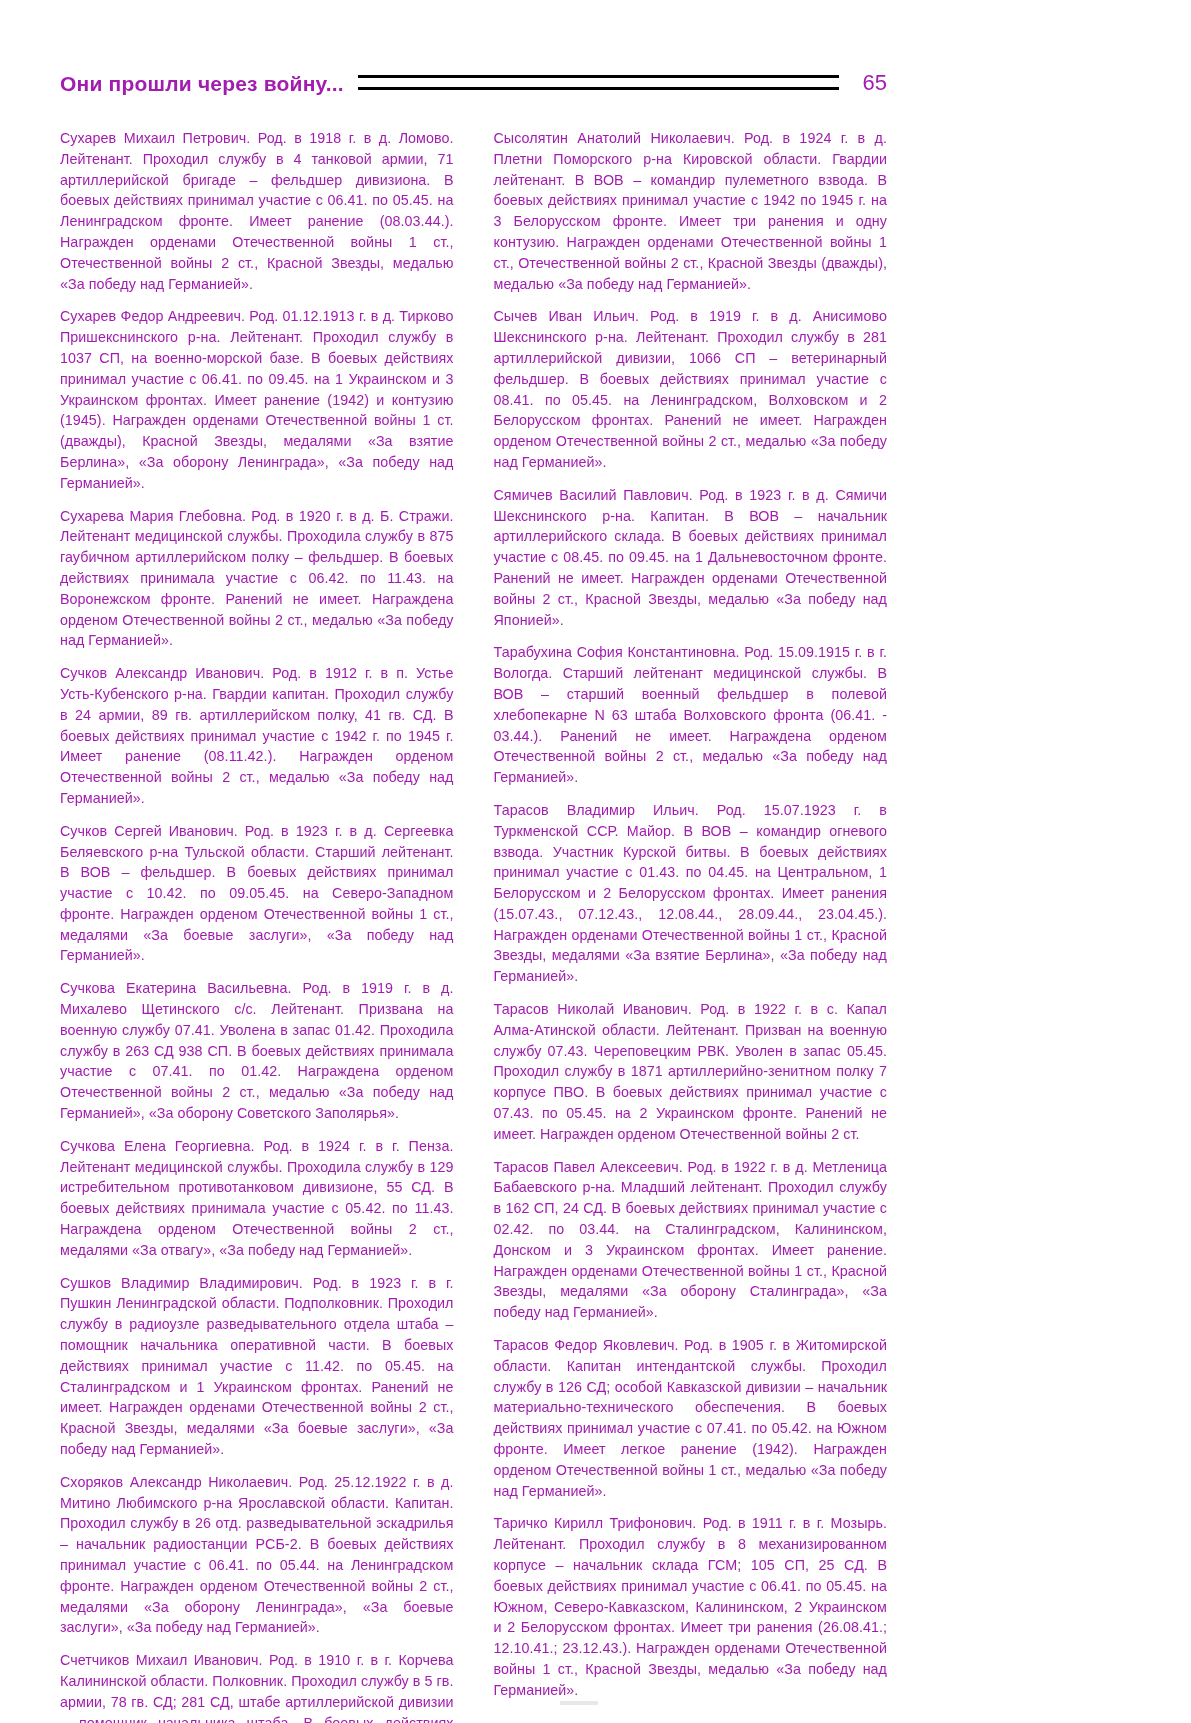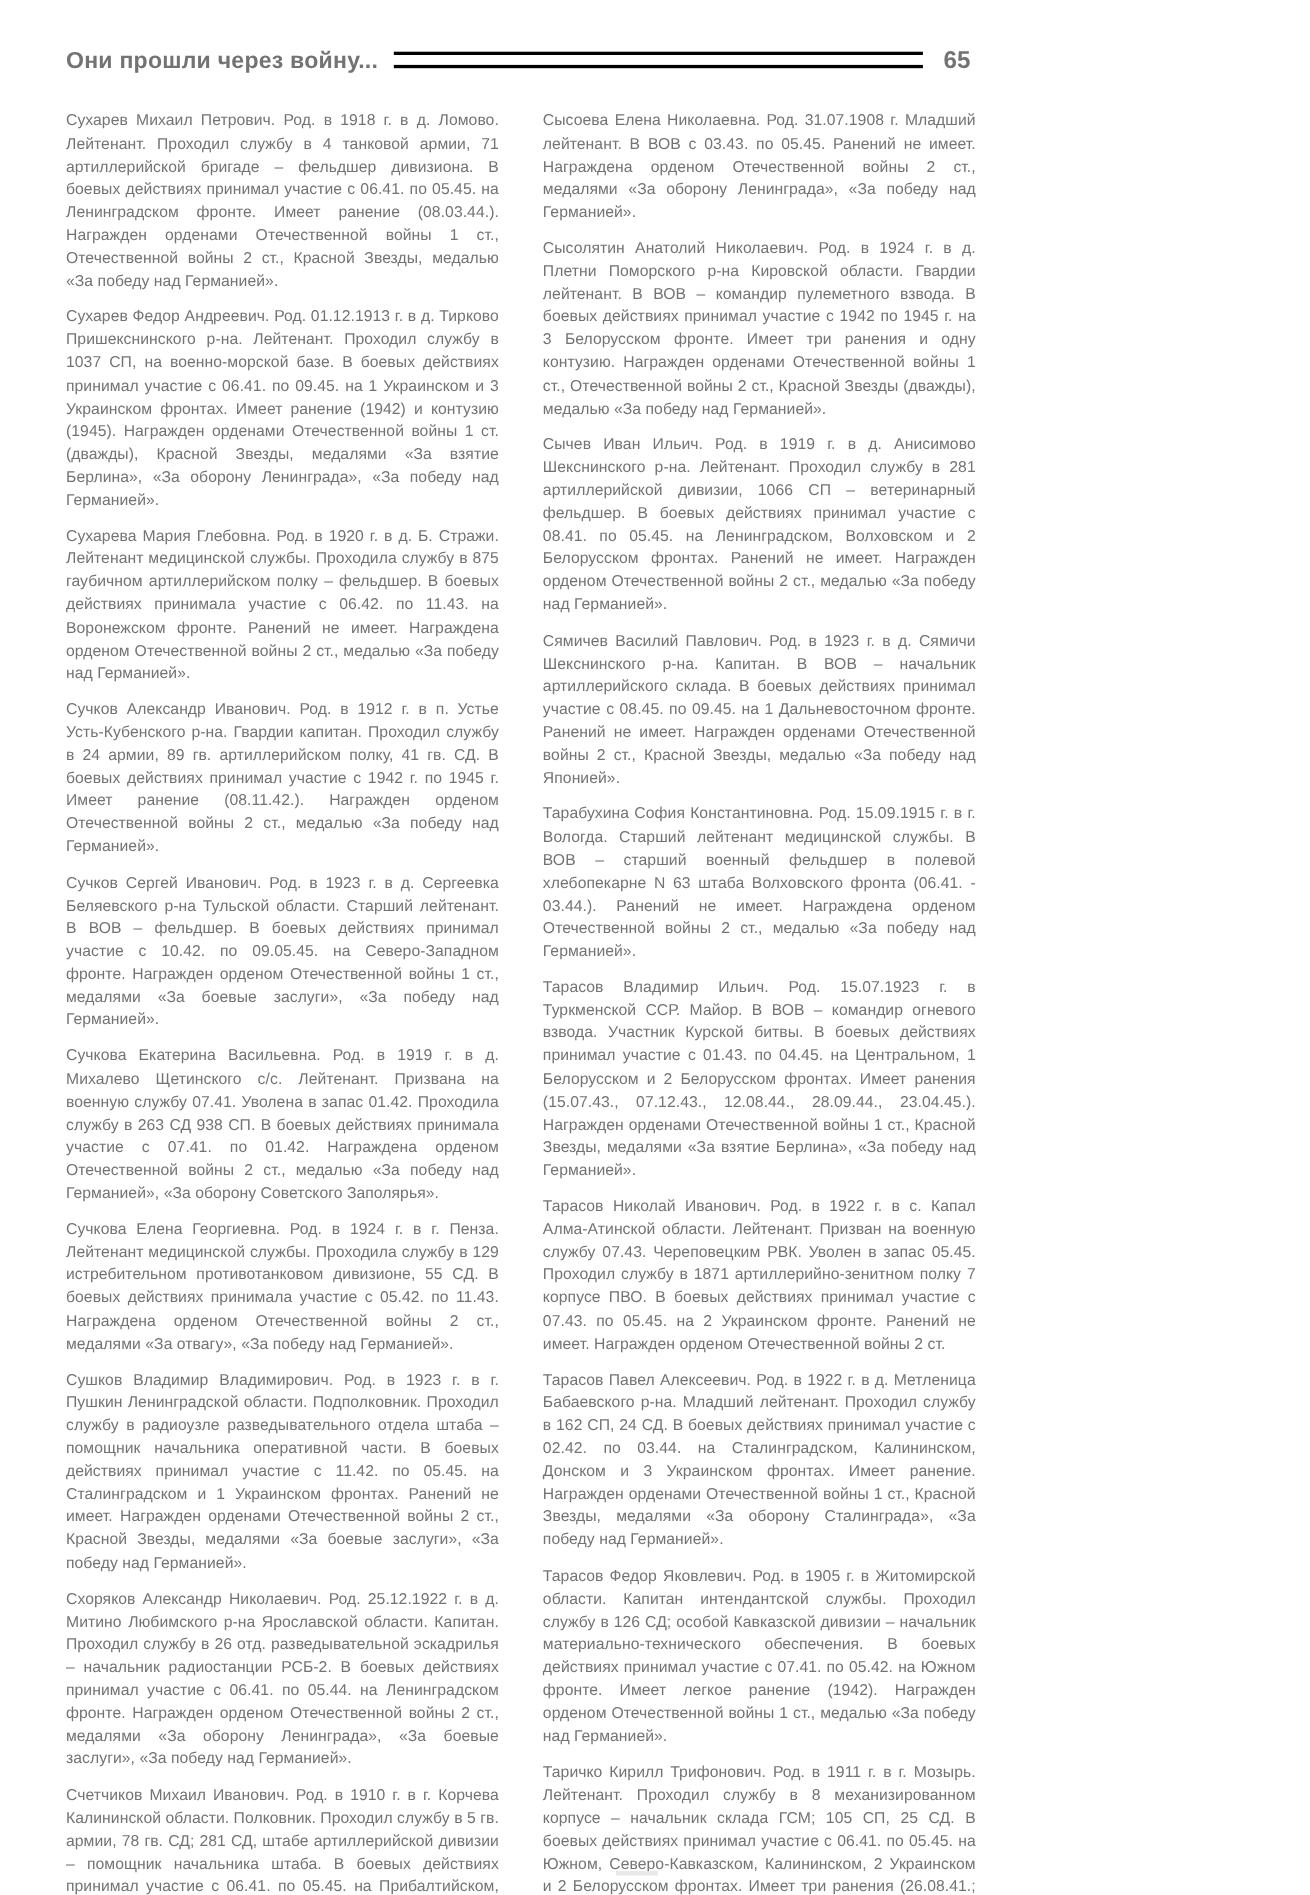--- a/index.html
+++ b/index.html
@@ -8,21 +8,21 @@
     background: #ffffff;
   }
   .page {
     position: relative;
     width: 947px;
     height: 1723px;
     background: #ffffff;
     box-sizing: border-box;
     padding: 44px 60px 20px 60px;
     font-family: "Liberation Sans", sans-serif;
-    color: #737373;
+    color: #a21caf;
   }
   .header {
     display: flex;
     align-items: flex-end;
     gap: 14px;
     padding: 0 0 0 0;
     margin-bottom: 34px;
   }
   .header-title {
     font-size: 21px;
@@ -33,24 +33,25 @@
   }
   .header-rule {
     flex: 1 1 auto;
     height: 9px;
     margin-bottom: 4px;
     border-top: 3px solid #000;
     border-bottom: 3px solid #000;
   }
   .header-page {
     font-size: 22px;
-    font-weight: bold;
+    font-weight: normal;
     line-height: 1;
     min-width: 34px;
-    text-align: center;
+    text-align: right;
+    margin-top: 28px;
   }
   .columns {
     display: flex;
     gap: 40px;
     align-items: flex-start;
   }
   .column {
     width: 508px;
   }
   .entry {
@@ -94,21 +95,20 @@
       <p class="entry">Сучков Александр Иванович. Род. в 1912 г. в п. Устье Усть-Кубенского р-на. Гвардии капитан. Проходил службу в 24 армии, 89 гв. артиллерийском полку, 41 гв. СД. В боевых действиях принимал участие с 1942 г. по 1945 г. Имеет ранение (08.11.42.). Награжден орденом Отечественной войны 2 ст., медалью «За победу над Германией».</p>
       <p class="entry">Сучков Сергей Иванович. Род. в 1923 г. в д. Сергеевка Беляевского р-на Тульской области. Старший лейтенант. В ВОВ – фельдшер. В боевых действиях принимал участие с 10.42. по 09.05.45. на Северо-Западном фронте. Награжден орденом Отечественной войны 1 ст., медалями «За боевые заслуги», «За победу над Германией».</p>
       <p class="entry">Сучкова Екатерина Васильевна. Род. в 1919 г. в д. Михалево Щетинского с/с. Лейтенант. Призвана на военную службу 07.41. Уволена в запас 01.42. Проходила службу в 263 СД 938 СП. В боевых действиях принимала участие с 07.41. по 01.42. Награждена орденом Отечественной войны 2 ст., медалью «За победу над Германией», «За оборону Советского Заполярья».</p>
       <p class="entry">Сучкова Елена Георгиевна. Род. в 1924 г. в г. Пенза. Лейтенант медицинской службы. Проходила службу в 129 истребительном противотанковом дивизионе, 55 СД. В боевых действиях принимала участие с 05.42. по 11.43. Награждена орденом Отечественной войны 2 ст., медалями «За отвагу», «За победу над Германией».</p>
       <p class="entry">Сушков Владимир Владимирович. Род. в 1923 г. в г. Пушкин Ленинградской области. Подполковник. Проходил службу в радиоузле разведывательного отдела штаба – помощник начальника оперативной части. В боевых действиях принимал участие с 11.42. по 05.45. на Сталинградском и 1 Украинском фронтах. Ранений не имеет. Награжден орденами Отечественной войны 2 ст., Красной Звезды, медалями «За боевые заслуги», «За победу над Германией».</p>
       <p class="entry">Схоряков Александр Николаевич. Род. 25.12.1922 г. в д. Митино Любимского р-на Ярославской области. Капитан. Проходил службу в 26 отд. разведывательной эскадрилья – начальник радиостанции РСБ-2. В боевых действиях принимал участие с 06.41. по 05.44. на Ленинградском фронте. Награжден орденом Отечественной войны 2 ст., медалями «За оборону Ленинграда», «За боевые заслуги», «За победу над Германией».</p>
       <p class="entry">Счетчиков Михаил Иванович. Род. в 1910 г. в г. Корчева Калининской области. Полковник. Проходил службу в 5 гв. армии, 78 гв. СД; 281 СД, штабе артиллерийской дивизии – помощник начальника штаба. В боевых действиях принимал участие с 06.41. по 05.45. на Прибалтийском, Ленинградском, Юго-Западном, Степном, Сталинградском, Донском, Воронежском и 3 Украинском фронтах. Награжден орденами Отечественной войны 1 ст., Отечественной войны 2 ст., Красной Звезды (трижды), медалью «За победу над Германией».</p>
     </div>
 
     <div class="column">
-      <p class="entry">Сысоева Елена Николаевна. Род. 31.07.1908 г. Младший лейтенант. В ВОВ с 03.43. по 05.45. Ранений не имеет. Награждена орденом Отечественной войны 2 ст., медалями «За оборону Ленинграда», «За победу над Германией».</p>
       <p class="entry">Сысолятин Анатолий Николаевич. Род. в 1924 г. в д. Плетни Поморского р-на Кировской области. Гвардии лейтенант. В ВОВ – командир пулеметного взвода. В боевых действиях принимал участие с 1942 по 1945 г. на 3 Белорусском фронте. Имеет три ранения и одну контузию. Награжден орденами Отечественной войны 1 ст., Отечественной войны 2 ст., Красной Звезды (дважды), медалью «За победу над Германией».</p>
       <p class="entry">Сычев Иван Ильич. Род. в 1919 г. в д. Анисимово Шекснинского р-на. Лейтенант. Проходил службу в 281 артиллерийской дивизии, 1066 СП – ветеринарный фельдшер. В боевых действиях принимал участие с 08.41. по 05.45. на Ленинградском, Волховском и 2 Белорусском фронтах. Ранений не имеет. Награжден орденом Отечественной войны 2 ст., медалью «За победу над Германией».</p>
       <p class="entry">Сямичев Василий Павлович. Род. в 1923 г. в д. Сямичи Шекснинского р-на. Капитан. В ВОВ – начальник артиллерийского склада. В боевых действиях принимал участие с 08.45. по 09.45. на 1 Дальневосточном фронте. Ранений не имеет. Награжден орденами Отечественной войны 2 ст., Красной Звезды, медалью «За победу над Японией».</p>
       <p class="entry">Тарабухина София Константиновна. Род. 15.09.1915 г. в г. Вологда. Старший лейтенант медицинской службы. В ВОВ – старший военный фельдшер в полевой хлебопекарне N 63 штаба Волховского фронта (06.41. - 03.44.). Ранений не имеет. Награждена орденом Отечественной войны 2 ст., медалью «За победу над Германией».</p>
       <p class="entry">Тарасов Владимир Ильич. Род. 15.07.1923 г. в Туркменской ССР. Майор. В ВОВ – командир огневого взвода. Участник Курской битвы. В боевых действиях принимал участие с 01.43. по 04.45. на Центральном, 1 Белорусском и 2 Белорусском фронтах. Имеет ранения (15.07.43., 07.12.43., 12.08.44., 28.09.44., 23.04.45.). Награжден орденами Отечественной войны 1 ст., Красной Звезды, медалями «За взятие Берлина», «За победу над Германией».</p>
       <p class="entry">Тарасов Николай Иванович. Род. в 1922 г. в с. Капал Алма-Атинской области. Лейтенант. Призван на военную службу 07.43. Череповецким РВК. Уволен в запас 05.45. Проходил службу в 1871 артиллерийно-зенитном полку 7 корпусе ПВО. В боевых действиях принимал участие с 07.43. по 05.45. на 2 Украинском фронте. Ранений не имеет. Награжден орденом Отечественной войны 2 ст.</p>
       <p class="entry">Тарасов Павел Алексеевич. Род. в 1922 г. в д. Метленица Бабаевского р-на. Младший лейтенант. Проходил службу в 162 СП, 24 СД. В боевых действиях принимал участие с 02.42. по 03.44. на Сталинградском, Калининском, Донском и 3 Украинском фронтах. Имеет ранение. Награжден орденами Отечественной войны 1 ст., Красной Звезды, медалями «За оборону Сталинграда», «За победу над Германией».</p>
       <p class="entry">Тарасов Федор Яковлевич. Род. в 1905 г. в Житомирской области. Капитан интендантской службы. Проходил службу в 126 СД; особой Кавказской дивизии – начальник материально-технического обеспечения. В боевых действиях принимал участие с 07.41. по 05.42. на Южном фронте. Имеет легкое ранение (1942). Награжден орденом Отечественной войны 1 ст., медалью «За победу над Германией».</p>
       <p class="entry">Таричко Кирилл Трифонович. Род. в 1911 г. в г. Мозырь. Лейтенант. Проходил службу в 8 механизированном корпусе – начальник склада ГСМ; 105 СП, 25 СД. В боевых действиях принимал участие с 06.41. по 05.45. на Южном, Северо-Кавказском, Калининском, 2 Украинском и 2 Белорусском фронтах. Имеет три ранения (26.08.41.; 12.10.41.; 23.12.43.). Награжден орденами Отечественной войны 1 ст., Красной Звезды, медалью «За победу над Германией».</p>
     </div>

